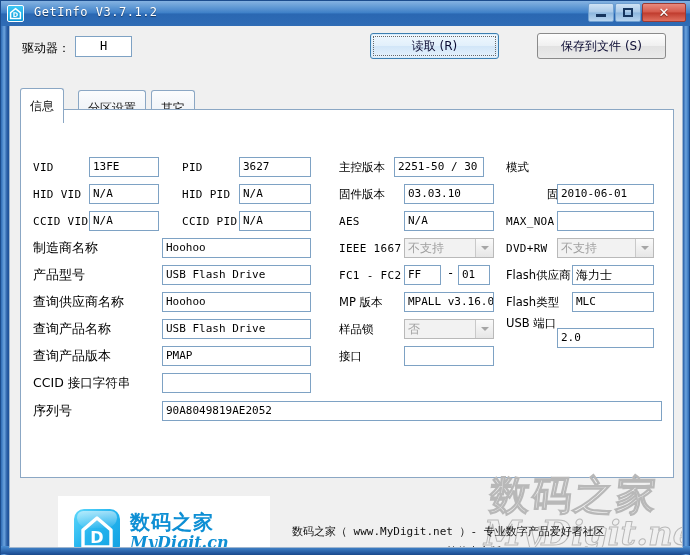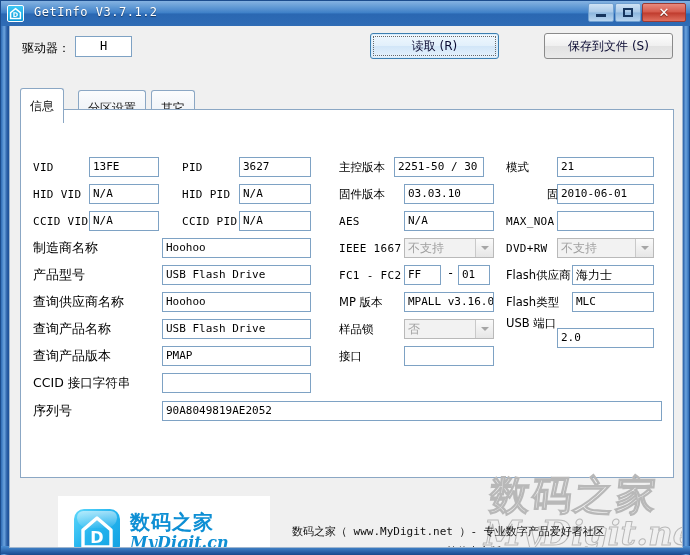--- a/index.html
+++ b/index.html
@@ -134,21 +134,21 @@
   .btn-read {
     left: 360px; top: 7px; width: 129px; height: 26px;
     border: 1px solid #3c7fb1;
     box-shadow: inset 0 0 0 1px #d8ecfb;
     background: linear-gradient(to bottom, #f0f8ff 0%, #e2f0fb 48%, #d2e6f8 52%, #e7f3fd 100%);
   }
   .btn-read .inner-focus {
     position: absolute; left: 2px; top: 2px; right: 2px; bottom: 2px;
     border: 1px dotted #6a6a6a;
   }
-  .btn-save { left: 527px; top: 7px; width: 129px; height: 26px; margin-left: 7px; }
+  .btn-save { left: 527px; top: 7px; width: 129px; height: 26px; }
 
   
   .tabstrip { position: absolute; left: 10px; top: 62px; width: 654px; height: 22px; }
   .tab {
     position: absolute; top: 2px; height: 20px;
     box-sizing: border-box;
     border: 1px solid #8ba7c4;
     border-bottom: none;
     border-radius: 3px 3px 0 0;
     background: linear-gradient(to bottom, #fbfcfd, #e8edf3);
@@ -361,21 +361,20 @@
 
     <div class="tabpanel">
 
       <div class="lbl mono" style="left:12px; top:51px;">VID</div>
       <div class="fld" style="left:68px; top:47px; width:70px;">13FE</div>
       <div class="lbl mono" style="left:161px; top:51px;">PID</div>
       <div class="fld" style="left:218px; top:47px; width:72px;">3627</div>
       <div class="lbl" style="left:318px; top:50px;">主控版本</div>
       <div class="fld" style="left:373px; top:47px; width:90px;">2251-50 / 30</div>
       <div class="lbl" style="left:485px; top:50px;">模式</div>
-      <div class="fld" style="left:536px; top:47px; width:97px;">21</div>
 
       <div class="lbl mono" style="left:12px; top:78px;">HID VID</div>
       <div class="fld" style="left:68px; top:74px; width:70px;">N/A</div>
       <div class="lbl mono" style="left:161px; top:78px;">HID PID</div>
       <div class="fld" style="left:218px; top:74px; width:72px;">N/A</div>
       <div class="lbl" style="left:318px; top:77px;">固件版本</div>
       <div class="fld" style="left:383px; top:74px; width:90px;">03.03.10</div>
       <div class="lbl" style="left:485px; top:77px;padding-left:41px;">固件日期</div>
       <div class="fld" style="left:536px; top:74px; width:97px;">2010-06-01</div>
 

